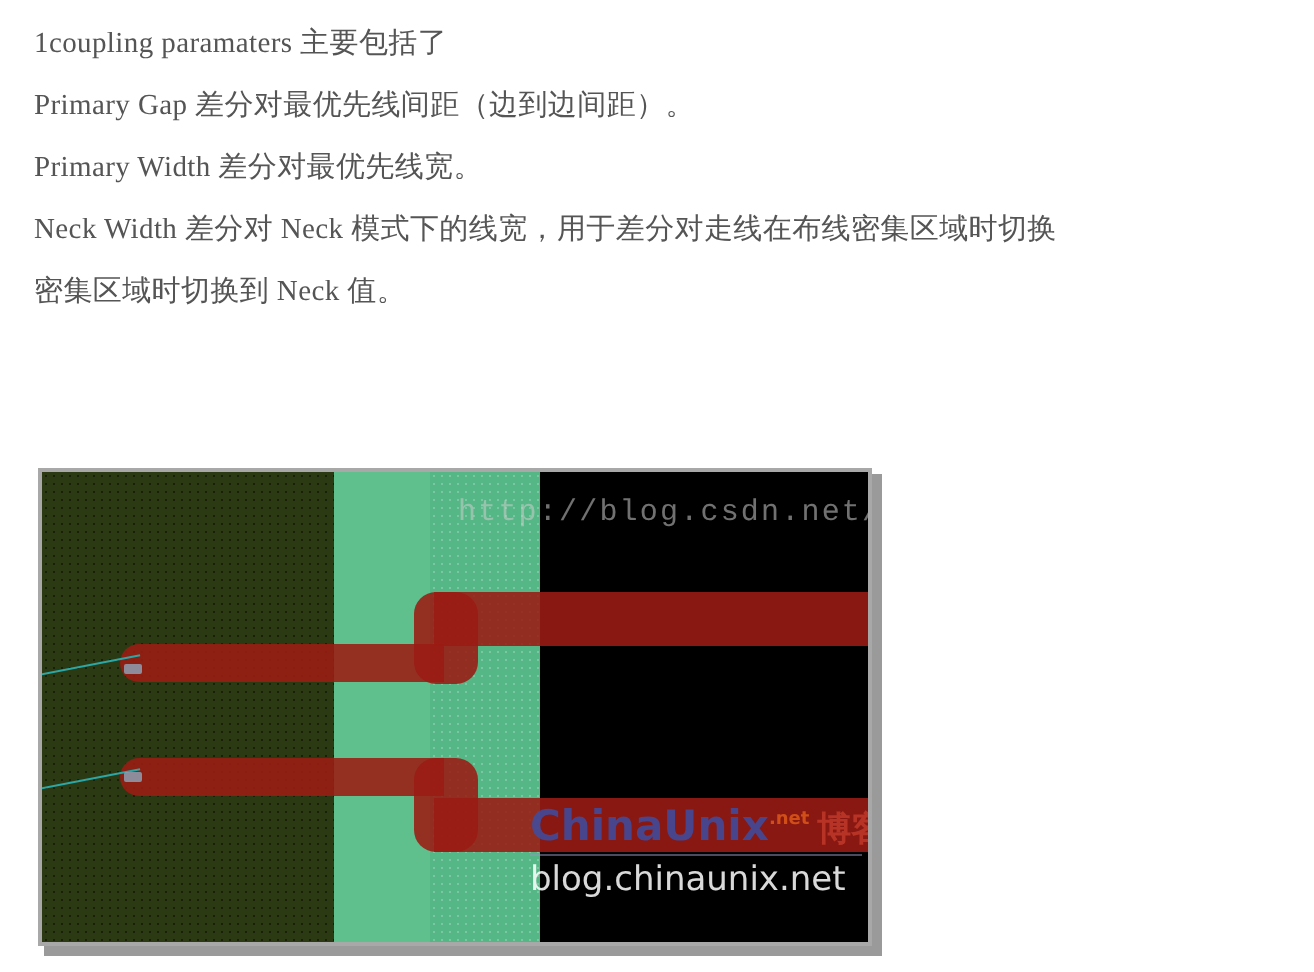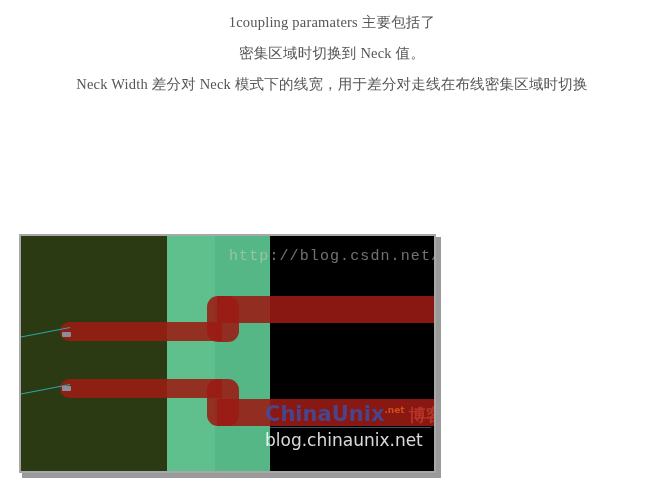--- a/index.html
+++ b/index.html
@@ -16,21 +16,20 @@
     font-family: "Liberation Serif", "DejaVu Serif", serif;
     color: #4f4f4f;
   }
 
   
   #article {
     position: absolute;
     left: 17px;
     top: 0px;
     width: 630px;
-    text-align: center;
   }
   .para {
     font-size: 14.5px;
     line-height: 31px;
     color: #555555;
     white-space: nowrap;
     letter-spacing: 0.2px;
   }
   .para:first-child { padding-top: 7px; }
 
@@ -180,22 +179,24 @@
     color: #ffffff;
     opacity: .85;
     white-space: nowrap;
   }
 </style>
 </head>
 <body>
 
 <div id="article">
   <div class="para">1coupling paramaters 主要包括了</div>
+  <div class="para">Primary Gap 差分对最优先线间距（边到边间距）。</div>
+  <div class="para">Primary Width 差分对最优先线宽。</div>
+  <div class="para">Neck Width 差分对 Neck 模式下的线宽，用于差分对走线在布线密集区域时切换</div>
   <div class="para">密集区域时切换到 Neck 值。</div>
-  <div class="para">Neck Width 差分对 Neck 模式下的线宽，用于差分对走线在布线密集区域时切换</div>
 </div>
 
 <div id="figure-wrap">
   <div id="figure-shadow"></div>
   <div id="figure-frame">
     <div id="canvas">
 
       <div class="band" id="band-olive"></div>
       <div class="band" id="band-green"></div>
       <div class="band" id="band-green-textured"></div>

